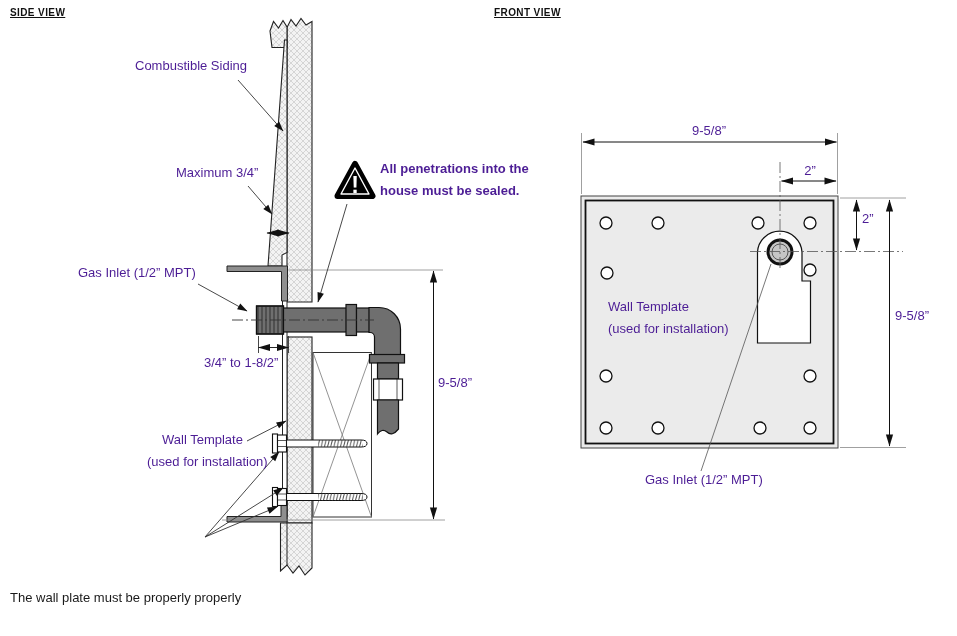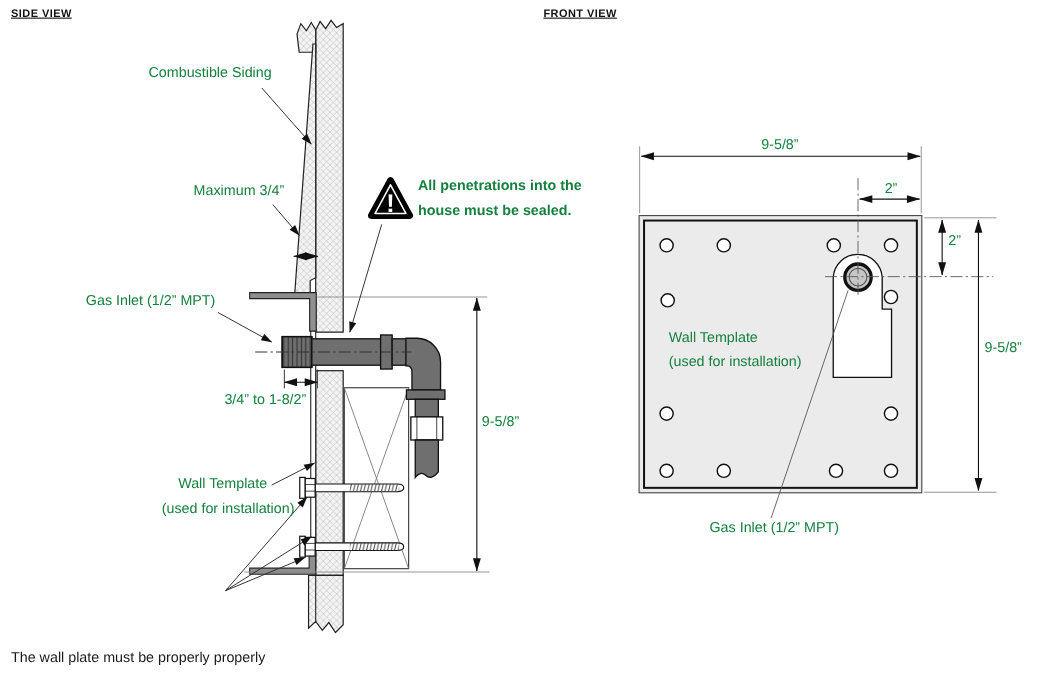--- a/index.html
+++ b/index.html
@@ -1,19 +1,19 @@
 <!DOCTYPE html>
 <html><head>
 <meta charset="utf-8">
 <style>
   html,body{margin:0;padding:0;background:#fff;}
   .canvas{position:relative;width:957px;height:636px;background:#fff;overflow:hidden;
           font-family:"Liberation Sans", sans-serif;color:#1a1a1a;}
   .canvas svg{position:absolute;left:0;top:0;}
-  .lbl{position:absolute;font-size:13px;line-height:14px;white-space:nowrap;color:#15803d;}
+  .lbl{position:absolute;font-size:13px;line-height:14px;white-space:nowrap;color:#4c1d95;}
   .title{position:absolute;font-size:10px;font-weight:bold;text-decoration:underline;
          letter-spacing:.4px;color:#111;}
   .note{position:absolute;font-size:13px;line-height:23px;white-space:pre-wrap;color:#1a1a1a;}
   .ctr{text-align:center;}
 </style>
 </head>
 <body>
 
 <div class="canvas">
 

